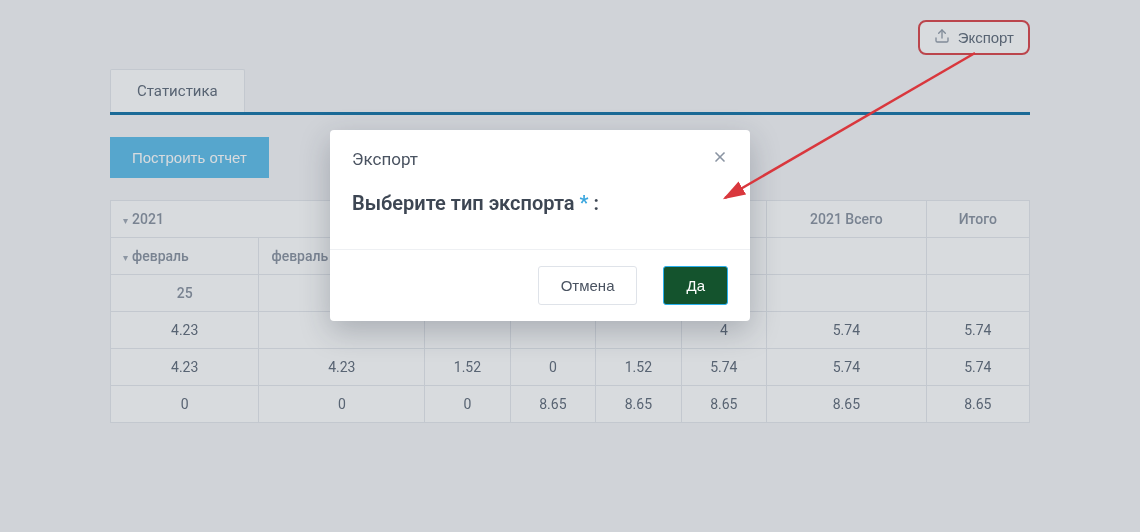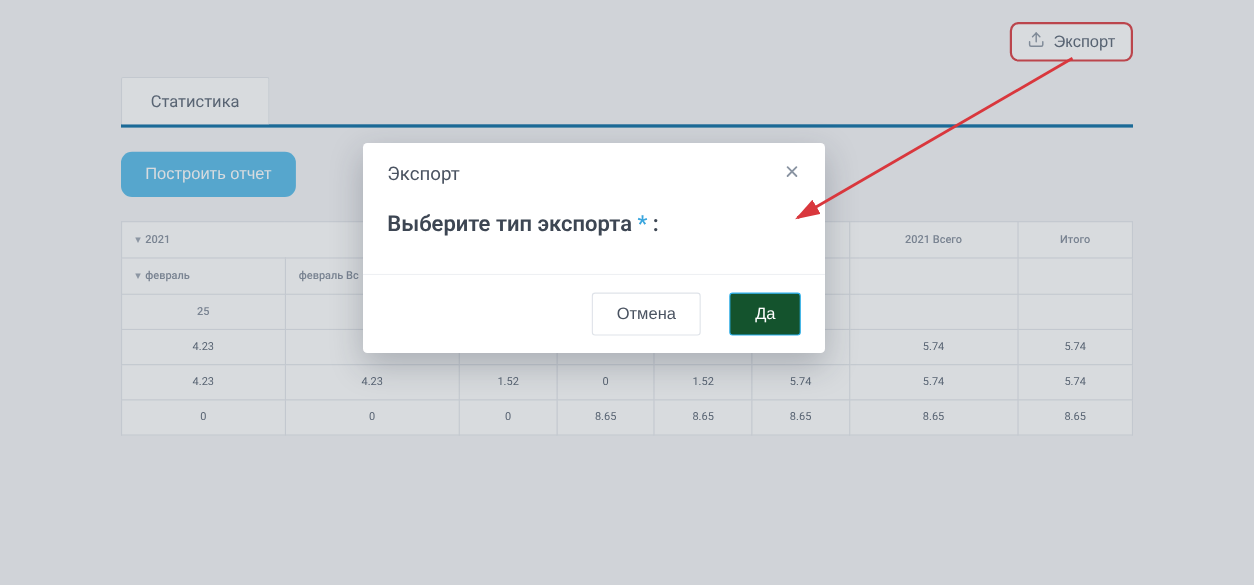--- a/index.html
+++ b/index.html
@@ -44,31 +44,31 @@
     font-size: 15px;
     border: 1px solid #e3e6eb;
     border-bottom: none;
     background: #fff;
     border-radius: 2px 2px 0 0;
   }
   .build-btn {
     background: #52b9e9;
     color: #fff;
     border: none;
-    border-radius: 10px;
+    border-radius: 0;
     padding: 12px 22px;
     font-size: 15px;
     cursor: pointer;
     margin-bottom: 22px;
   }
   .grid {
     width: 100%;
     border-collapse: collapse;
     color: #556070;
-    font-size: 10px;
+    font-size: 14px;
   }
   .grid th, .grid td {
     border: 1px solid #e3e6eb;
     padding: 10px 12px;
     background: #fff;
     text-align: center;
   }
   .grid th { font-weight: 500; color: #808a99; }
   .grid th.left, .grid td.left { text-align: left; }
   .caret::before { content: "▾"; font-size: 10px; margin-right: 4px; color: #9aa3b0; }

